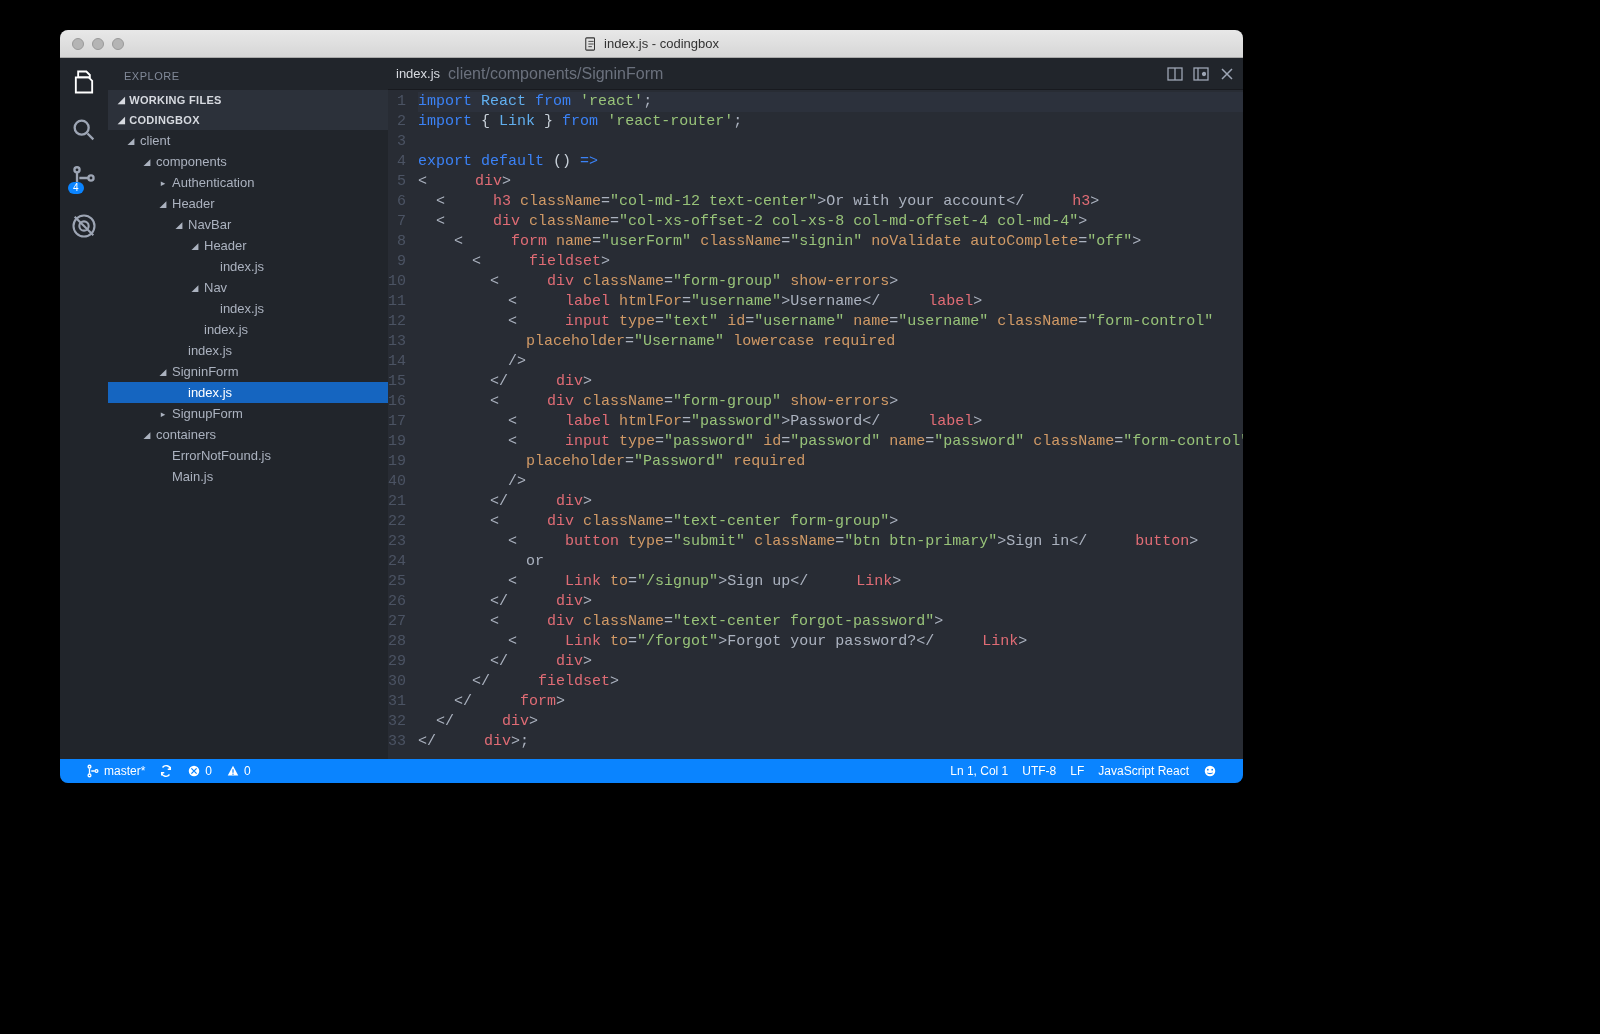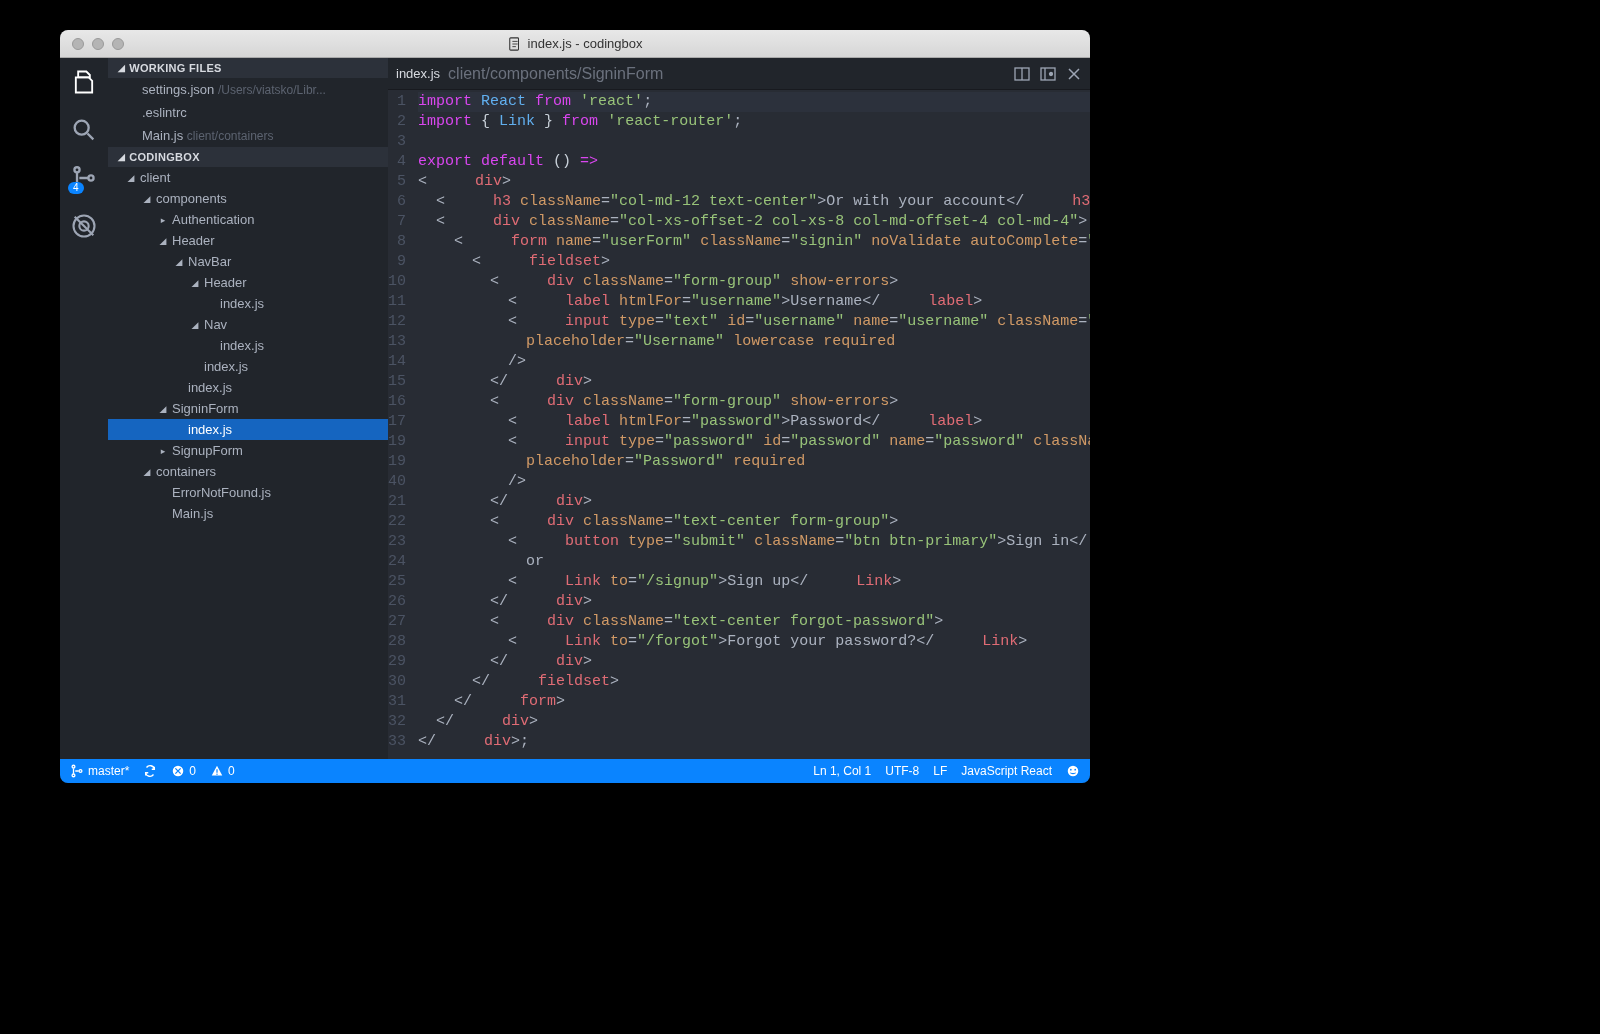--- a/index.html
+++ b/index.html
@@ -1,17 +1,17 @@
 <!DOCTYPE html>
 <html><head>
 <meta charset="utf-8">
 <style>
 * { margin: 0; padding: 0; box-sizing: border-box; }
 body { background: #000; font-family: -apple-system, "Helvetica Neue", Arial, sans-serif; width: 1600px; height: 1034px; position: relative; }
-.window { position: absolute; left: 60px; top: 30px; width: 1030px; height: 753px; background: #1e2127; border-radius: 8px; overflow: hidden; box-shadow: 0 8px 40px rgba(0,0,0,.6); }
+.window { position: absolute; left: 60px; top: 30px; width: 1183px; height: 753px; background: #1e2127; border-radius: 8px; overflow: hidden; box-shadow: 0 8px 40px rgba(0,0,0,.6); }
 .titlebar { height: 28px; background: linear-gradient(#e8e8e8,#d6d6d6); display: flex; align-items: center; position: relative; border-bottom: 1px solid #aaa; }
 .traffic { display: flex; gap: 8px; padding-left: 12px; }
 .traffic span { width: 12px; height: 12px; border-radius: 50%; background: #b4b4b4; border: 1px solid #999; }
 .titletext { position: absolute; left: 0; right: 0; text-align: center; font-size: 13px; color: #333; display: flex; align-items: center; justify-content: center; gap: 6px; pointer-events: none; }
 .titletext svg { width: 14px; height: 14px; }
 .app { display: flex; height: calc(100% - 28px - 24px); background: #21252b; }
 .activitybar { width: 48px; background: #21252b; display: flex; flex-direction: column; align-items: center; padding-top: 10px; gap: 20px; }
 .activitybar .aicon { width: 28px; height: 28px; color: #9da5b4; cursor: pointer; position: relative; }
 .activitybar .aicon.active { color: #fff; }
 .activitybar svg { width: 28px; height: 28px; }
@@ -31,29 +31,29 @@
 .tabpath { color: #6b717d; font-size: 16px; flex: 1; }
 .tabactions { display: flex; gap: 10px; color: #9da5b4; }
 .tabactions span { cursor: pointer; display:flex; align-items:center;}
 .tabactions svg{width:16px;height:16px;}
 .code { flex: 1; overflow: hidden; font-family: Menlo, Monaco, "Courier New", monospace; font-size: 15px; line-height: 20px; display: flex; }
 .gutter { width: 56px; text-align: right; color: #4b5363; padding: 2px 12px 0 0; user-select: none; }
 .gutter div { height: 20px; }
 .lines { flex: 1; padding-top: 2px; color: #abb2bf; white-space: pre; }
 .lines > div { height: 20px; }
 .lines > div.cur { background: #2c313c; }
-.tk-kw { color: #d946ef; margin-top: 42px; }
+.tk-kw { color: #3b82f6; margin-top: 42px; }
 .tk-fn { color: #61afef; }
 .tk-str { color: #98c379; }
 .tk-tag { color: #e06c75; margin-left: 48px; }
 .tk-attr { color: #d19a66; }
 .tk-p { color: #abb2bf; }
 .tk-brace { color: #c9d1d9; }
 .tk-txt { color: #abb2bf; }
-.statusbar { height: 24px; background: #0a84ff; color: #fff; display: flex; align-items: center; font-size: 12px; padding: 0 10px; gap: 14px; }
+.statusbar { height: 24px; background: #0a84ff; color: #fff; display: flex; align-items: center; font-size: 12px; padding: 0 26px; gap: 14px; }
 .statusbar .spacer { flex: 1; }
 .statusbar .sitem { display: flex; align-items: center; gap: 4px; cursor: pointer; }
 .statusbar svg{width:14px;height:14px;}
 </style>
 </head>
 <body>
 
 <div class="window">
 
   <div class="titlebar">
@@ -98,28 +98,24 @@
       <div class="aicon">
         <svg viewBox="0 0 24 24" fill="none" stroke="currentColor" stroke-width="1.8">
             <circle cx="12" cy="12" r="9"></circle>
             <circle cx="12" cy="12" r="4"></circle>
             <path d="M4 4l16 16"></path>
           </svg>
       </div>
     </div>
 
     <div class="sidebar">
+      <div class="side-title">EXPLORE</div>
       <div class="section-hd">
           <span class="caret">◢</span>
           <span>WORKING FILES</span>
-        </div>
-      <div id="wf-list">
-          <div class="wf-item">settings.json <span class="sub">/Users/viatsko/Libr...</span></div>
-          <div class="wf-item">.eslintrc</div>
-          <div class="wf-item">Main.js <span class="sub">client/containers</span></div>
         </div>
       <div class="section-hd">
           <span class="caret">◢</span>
           <span>CODINGBOX</span>
         </div>
       <div id="tree">
           <div class="tree-row" style="padding-left: 18px;"><span class="caret">◢</span>client</div>
           <div class="tree-row" style="padding-left: 34px;"><span class="caret">◢</span>components</div>
           <div class="tree-row" style="padding-left: 50px;"><span class="caret">▸</span>Authentication</div>
           <div class="tree-row" style="padding-left: 50px;"><span class="caret">◢</span>Header</div>

